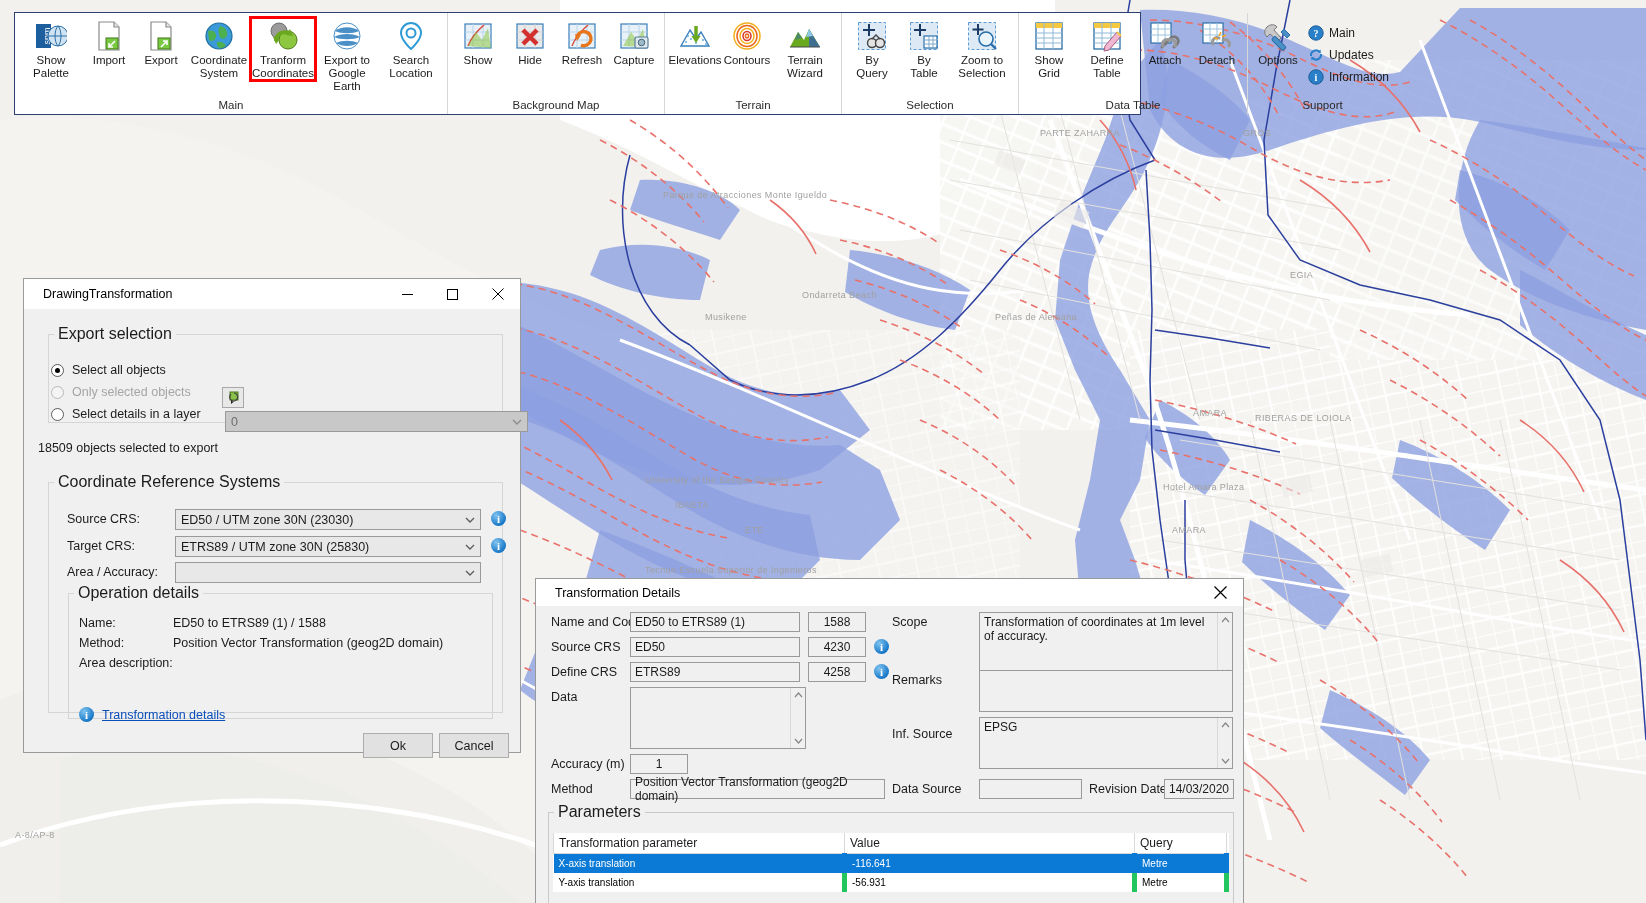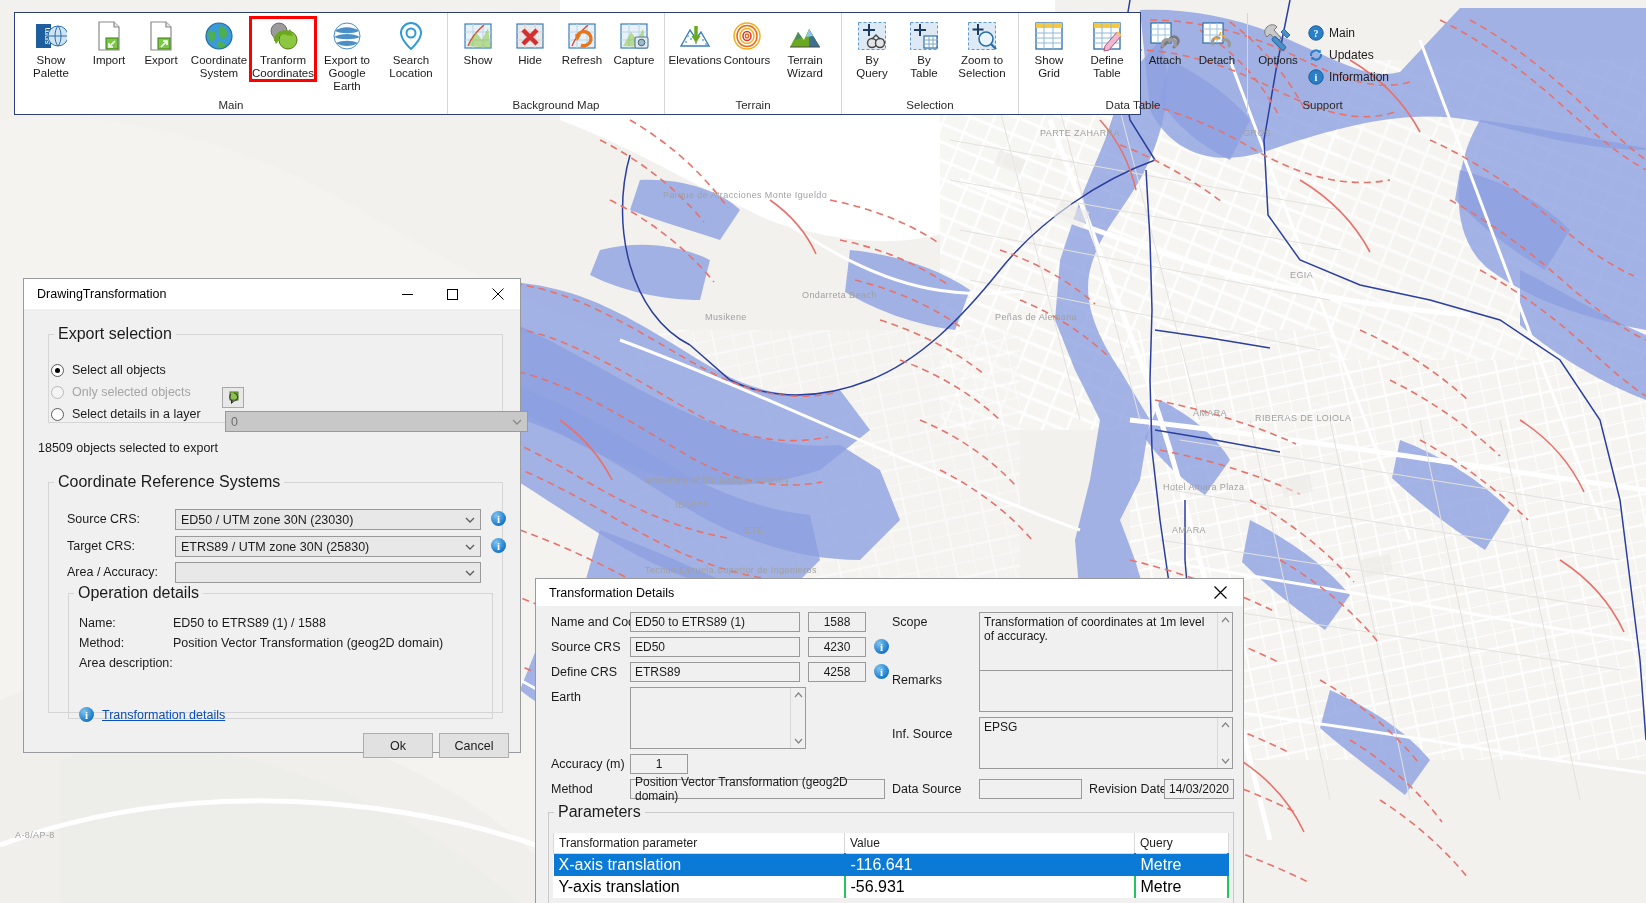--- a/index.html
+++ b/index.html
@@ -80,21 +80,21 @@
     position: absolute;
     background: #f0f0f0;
     border: 1px solid #999a9c;
     box-shadow: 0 0 0 0 rgba(0,0,0,0);
     z-index: 60;
   }
   .dlg-title {
     height: 31px;
     background: #ffffff;
     display: flex; align-items: center;
-    padding-left: 13px;
+    padding-left: 19px;
     font-size: 12.5px; color: #000;
     border-bottom: 1px solid #f0f0f0;
   }
   .dlg-title .t { flex: 1; }
   .titlebtn {
     width: 45px; height: 30px;
     display: flex; align-items: center; justify-content: center;
     cursor: default;
   }
   .titlebtn svg { display:block; }
@@ -182,22 +182,22 @@
   }
 
   
   .ptable { width:100%; border-collapse: collapse; table-layout: fixed; }
   .ptable th {
     background:#fff; border:1px solid #d8d8d8; border-top:none;
     font-weight:normal; font-size:12px; color:#1b1b1b;
     text-align:left; padding: 3px 5px; height:20px;
   }
   .ptable td {
-    font-size:16px; padding: 2px 5px; height:19px;
-    border-right:2px solid #22c55e;
+    font-size:10px; padding: 2px 5px; height:19px;
+    border-right:5px solid #22c55e;
   }
   .ptable tr.sel td { background:#0b7ad6; color:#fff; border-right-color:#0b7ad6;}
 </style>
 </head>
 <body>
 
 <div id="map-canvas">
   <svg id="map-svg" viewBox="0 0 1646 903" preserveAspectRatio="none">
     <defs>
       <style>
@@ -828,21 +828,21 @@
 
     <div class="lbl12" style="position:absolute; left:15px; top:58px;">Define CRS</div>
     <div class="tbox" style="position:absolute; left:94px; top:55px; width:170px; height:20px;">
       <span>ETRS89</span>
     </div>
     <div class="tbox center" style="position:absolute; left:272px; top:55px; width:58px; height:20px;">
       <span>4258</span>
     </div>
     <div class="infoi" style="position:absolute; left:338px; top:57px;">i</div>
 
-    <div class="lbl12" style="position:absolute; left:15px; top:83px;">Earth</div>
+    <div class="lbl12" style="position:absolute; left:15px; top:83px;">Data</div>
     <div class="tarea" style="position:absolute; left:94px; top:80px; width:176px; height:62px;">
       <span></span>
       <div class="scrollbar">
         <span class="sb-arrow">
           <svg width="9" height="6" viewBox="0 0 9 6">
               <path d="M1 5 L4.5 1 L8 5" fill="none" stroke="#868686" stroke-width="1.2"></path>
             </svg>
         </span>
         <span class="sb-arrow">
           <svg width="9" height="6" viewBox="0 0 9 6">

